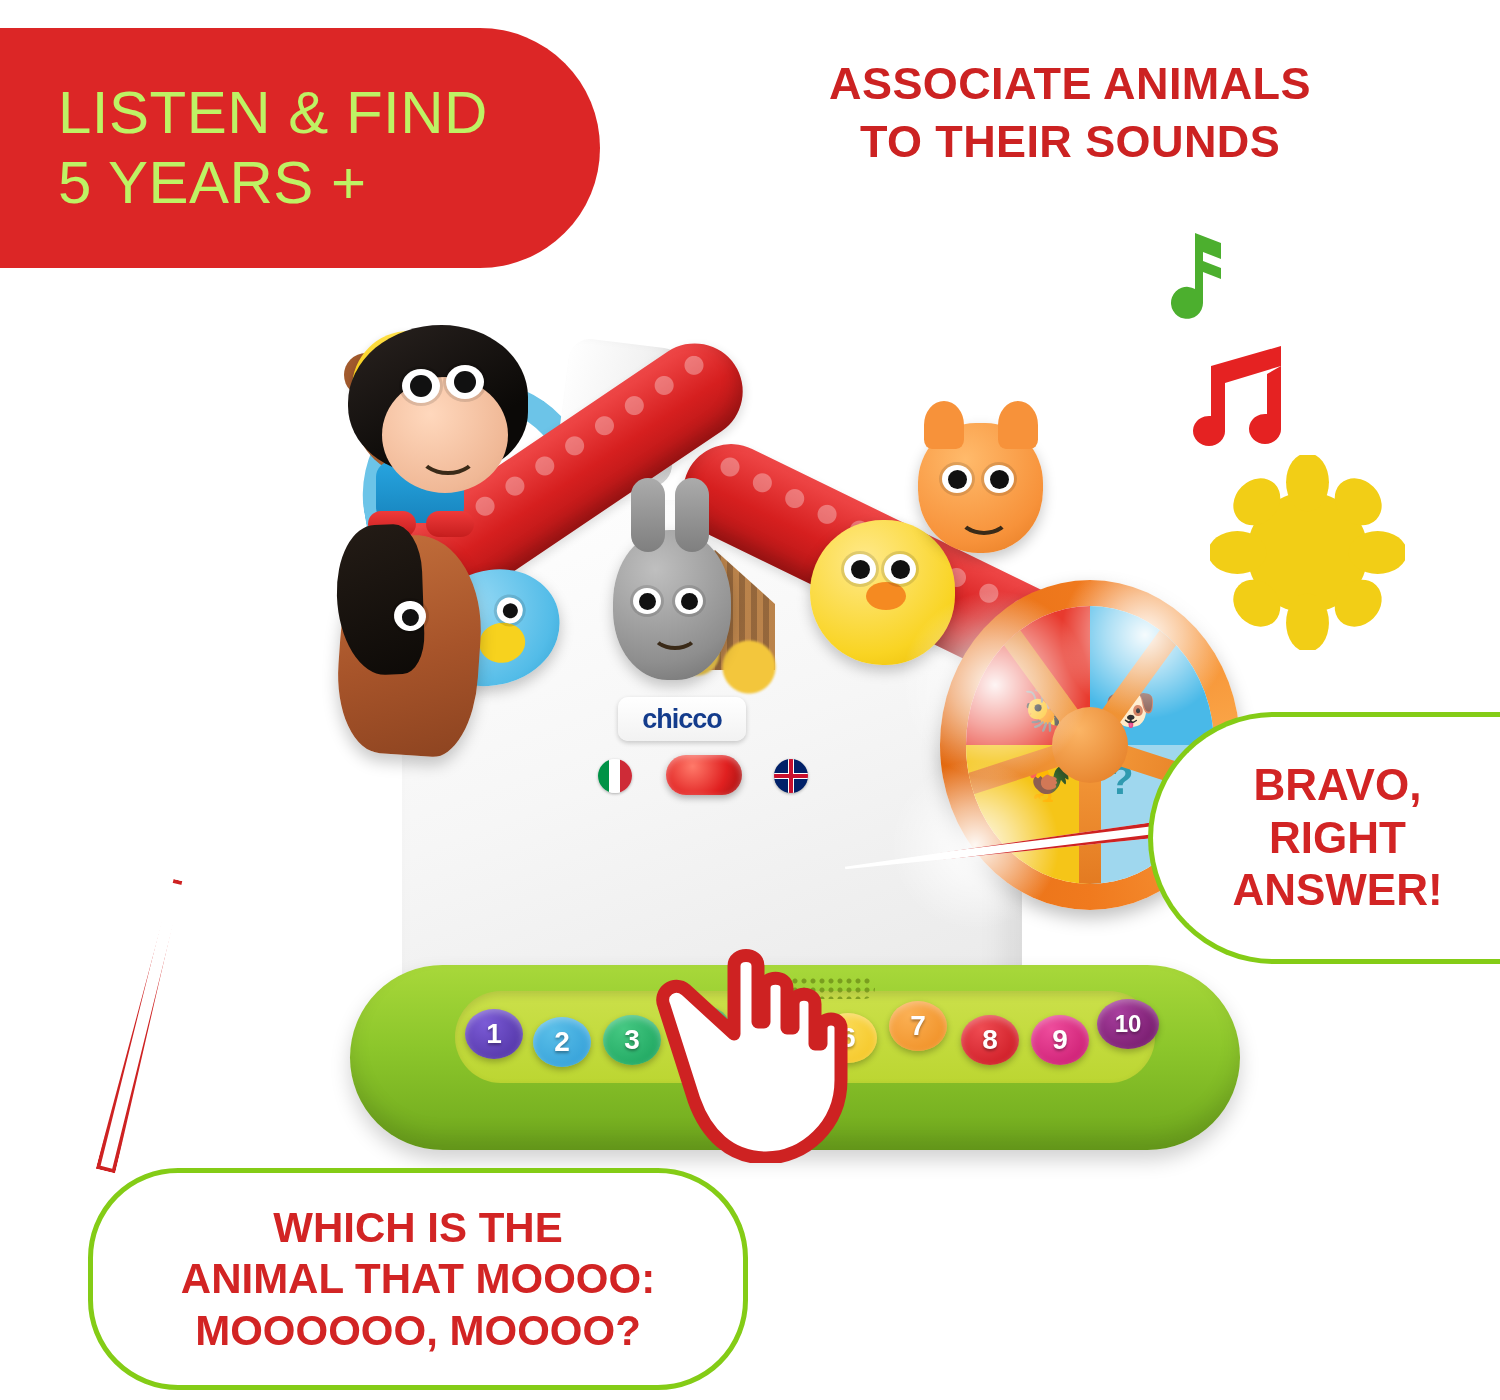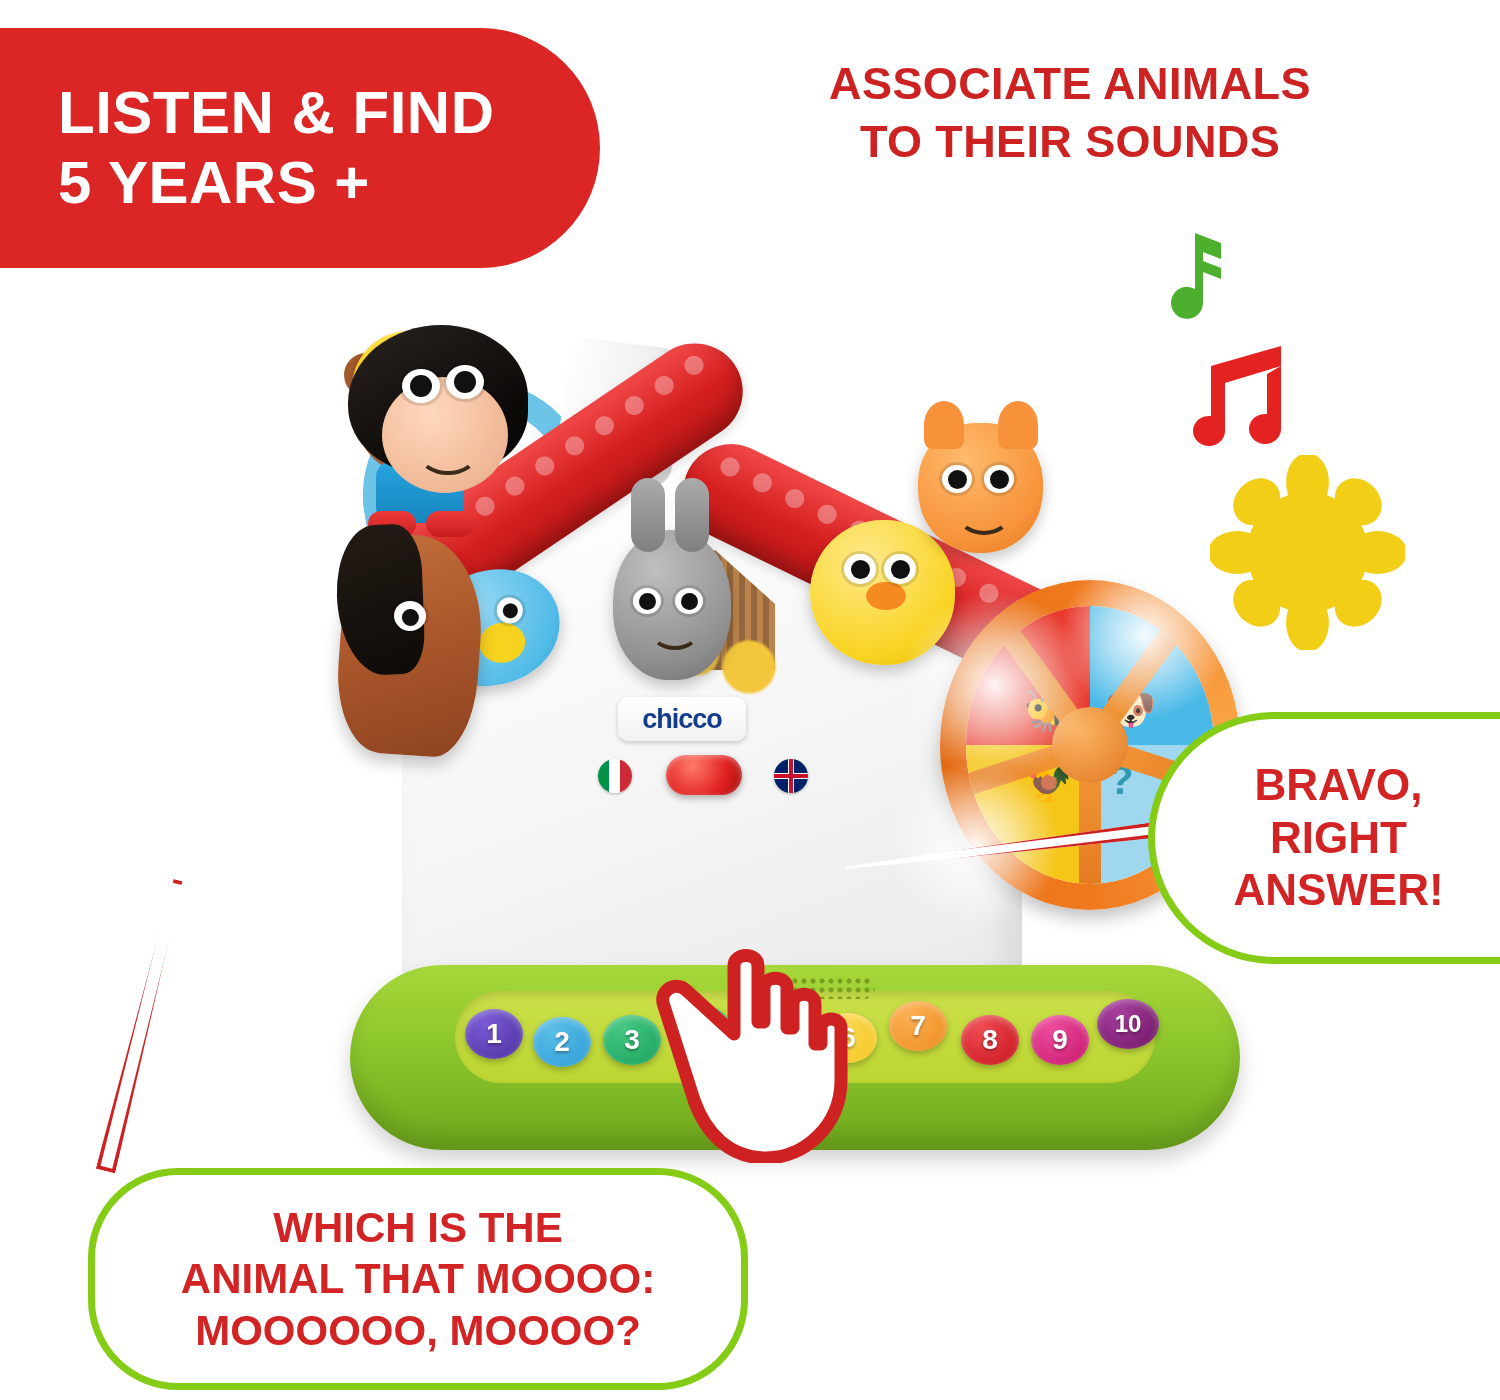--- a/index.html
+++ b/index.html
@@ -14,21 +14,21 @@
 
   
   .age-badge{
     position:absolute;left:0;top:28px;width:600px;height:240px;
     background:#DC2626;
     border-radius:0 120px 120px 0;
     display:flex;flex-direction:column;justify-content:center;
     padding-left:58px;box-sizing:border-box;
   }
   .age-badge .l1,.age-badge .l2{
-    color:#ffffff;font-weight:bold;letter-spacing:.5px;
+    color:#bef264;font-weight:normal;letter-spacing:.5px;
     font-size:60px;line-height:1.16;white-space:nowrap;
   }
 
   
   .headline{
     position:absolute;left:760px;top:55px;width:620px;
     text-align:center;color:#CC2222;font-weight:bold;
     font-size:45px;line-height:1.28;letter-spacing:.4px;
   }
 
@@ -225,21 +225,21 @@
     color:#fff;font-weight:bold;font-size:28px;
     text-shadow:0 2px 3px rgba(0,0,0,.35);
     box-shadow:0 3px 6px rgba(0,0,0,.25), inset 0 3px 7px rgba(255,255,255,.35);
   }
   .speaker{position:absolute;left:300px;top:-14px;width:120px;height:22px;border-radius:12px;
     background:radial-gradient(circle at 4px 4px,#6c8c16 0 2px,transparent 3px) 0 0/9px 9px;
     opacity:.75;}
 
   
   .callout{
-    position:absolute;background:#fff;border:7px solid #84cc16;border-radius:90px;
+    position:absolute;background:#fff;border:5px solid #84cc16;border-radius:90px;
     display:flex;align-items:center;justify-content:center;text-align:center;
     color:#D22424;font-weight:bold;box-sizing:border-box;
   }
   .callout-bravo{left:1148px;top:712px;width:352px;height:252px;
     border-radius:130px 0 0 130px;border-right:none;
     font-size:44px;line-height:1.2;padding:0 24px 0 46px;}
   .callout-moo{left:88px;top:1168px;width:660px;height:222px;
     font-size:42px;line-height:1.22;padding:0 30px;}
 
   .pointer{position:absolute;background:#fff;box-shadow:0 0 0 4px #CE2222;}

